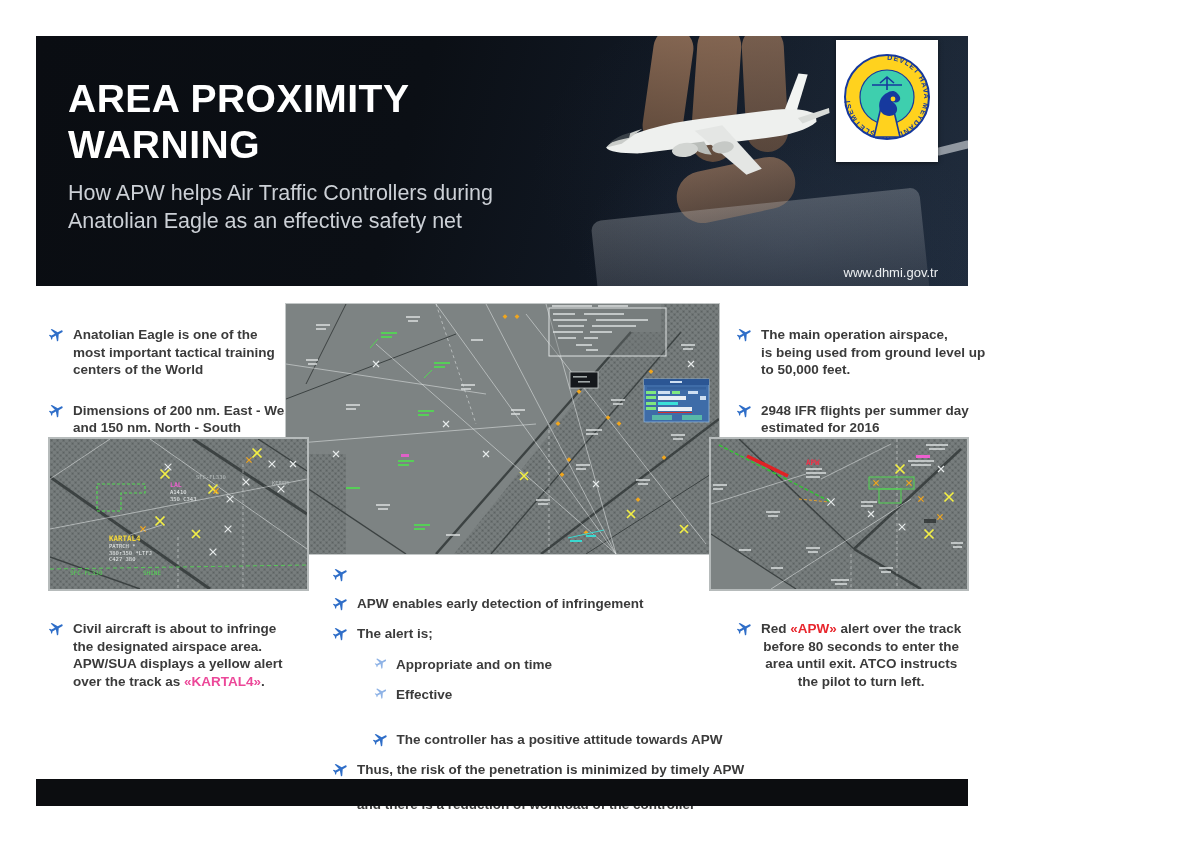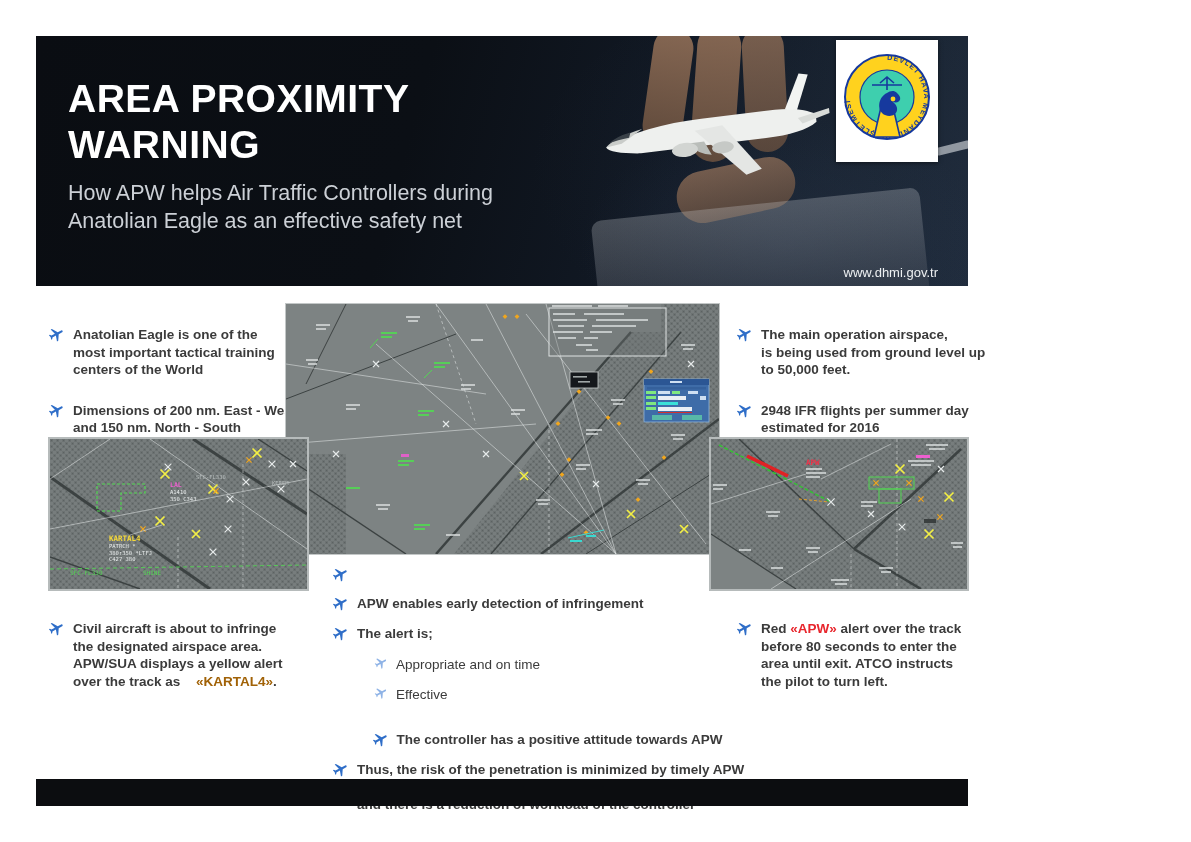--- a/index.html
+++ b/index.html
@@ -29,23 +29,23 @@
     line-height:1.3;white-space:pre-line;}
   .website{position:absolute;right:30px;bottom:6px;color:#edf0f2;font-size:13px;}
   .logo-card{position:absolute;left:800px;top:4px;width:102px;height:122px;background:#ffffff;
     box-shadow:0 1px 4px rgba(0,0,0,.5);display:flex;align-items:center;justify-content:center;}
 
   
   .col{position:absolute;display:flex;flex-direction:column;}
   .bullet{display:flex;gap:8px;align-items:flex-start;}
   .bullet .pic{flex:0 0 auto;margin-top:0px;}
   .txt{font-size:13.5px;font-weight:600;color:#3b3b3b;line-height:1.3;white-space:pre-line;}
-  .hl-yellow{color:#a16207;font-weight:700;margin-left:12px;}
+  .hl-yellow{color:#ec4899;font-weight:700;}
   .hl-red{color:#e8262d;font-weight:700;}
-  .sub .txt{font-weight:400;}
+  .sub .txt{font-weight:700;}
 
   
   .radar{position:absolute;line-height:0;}
   .radar.small svg{border:2px solid #b6bbbb;}
   .radar.main svg{border:1px solid #c3c7c7;}
 
   
   .xy{stroke:#f3ef45;stroke-width:1.7;fill:none;}
   .xw{stroke:#e6eaea;stroke-width:1.2;fill:none;}
   .xo{stroke:#f0a61e;stroke-width:1.2;fill:none;}
@@ -533,21 +533,21 @@
             <use href="#plane-sym" width="24" height="24"></use>
           </g>
         </svg>
       <span class="txt"><span>Civil aircraft is about to infringe
 the designated airspace area.
 APW/SUA displays a yellow alert
 over the track as </span><span class="hl-yellow">«KARTAL4»</span><span>.</span></span>
     </div>
   </div>
 
-  <div class="col" style="left:736px;top:620px;width:240px;">
+  <div class="col" style="left:736px;top:620px;width:240px;text-align:center;">
     <div class="bullet">
       <svg class="pic" width="17" height="17" viewBox="0 0 24 24" fill="#2f6ec8">
           <g transform="rotate(62 12 12)">
             <use href="#plane-sym" width="24" height="24"></use>
           </g>
         </svg>
       <span class="txt"><span>Red </span><span class="hl-red">«APW»</span><span> alert over the track
 before 80 seconds to enter the
 area until exit. ATCO instructs
 the pilot to turn left.</span></span>

